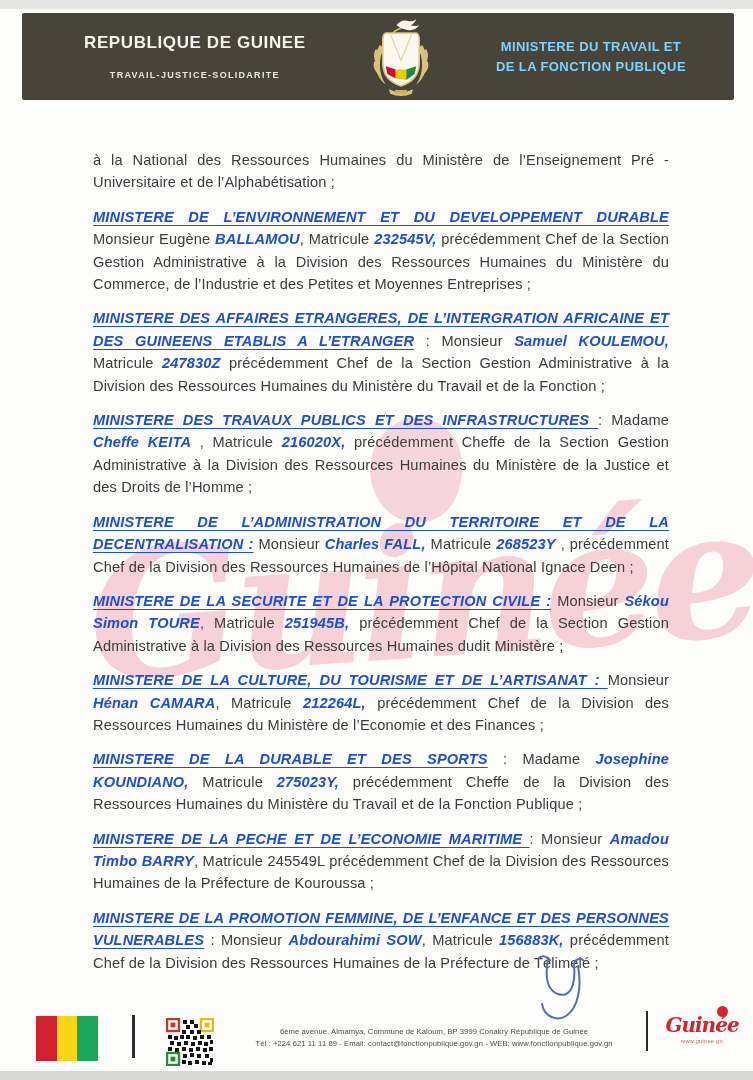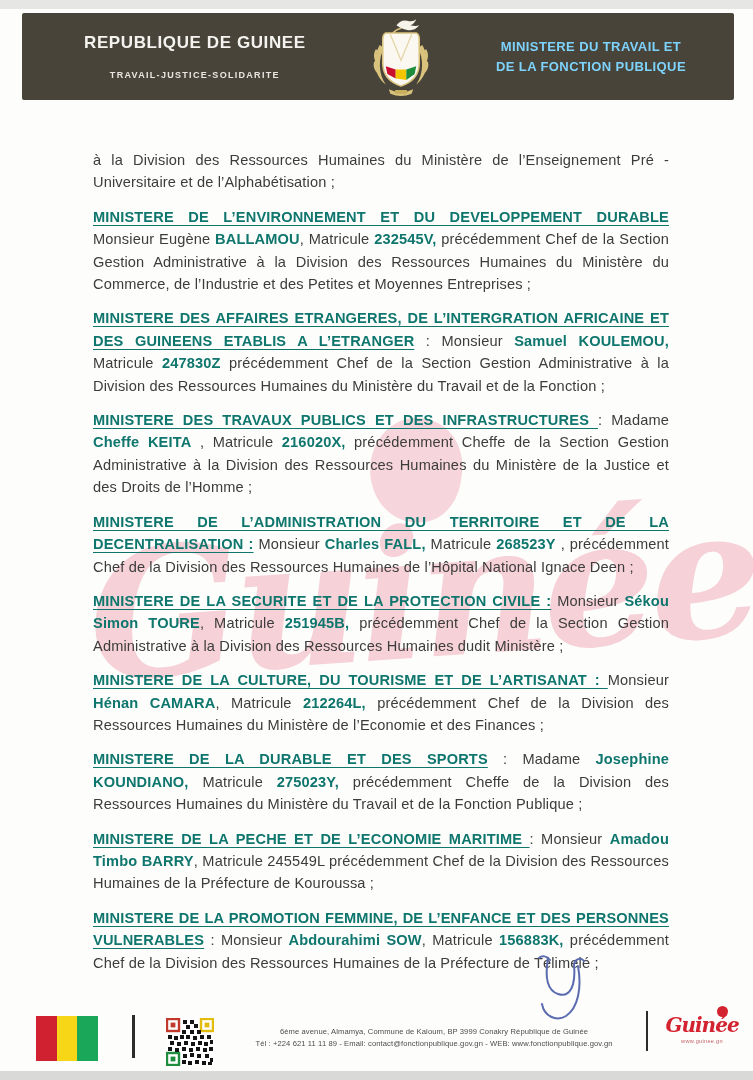--- a/index.html
+++ b/index.html
@@ -23,21 +23,21 @@
   .watermark .wm-text{position:absolute;left:0;top:60px;font-family:"DejaVu Serif",serif;
       font-style:italic;font-weight:bold;font-size:178px;color:rgba(231,125,146,.34);
       transform:rotate(-4deg);white-space:nowrap;letter-spacing:-6px;}
   .watermark .wm-blob{position:absolute;left:282px;top:-12px;width:92px;height:104px;border-radius:50% 50% 46% 54%;
       background:rgba(231,125,146,.30);transform:rotate(8deg);}
 
   
   .doc-body{position:absolute;left:93px;top:149px;width:576px;z-index:2;
       font-size:14.6px;line-height:22.4px;color:#3c3c3c;text-align:justify;letter-spacing:.15px;}
   .doc-body p{margin:0 0 12px 0;}
-  .doc-body .b{font-weight:bold;color:#0f766e;}
+  .doc-body .b{font-weight:bold;color:#1d4ed8;font-style:italic;}
   .doc-body .u{text-decoration:underline;text-underline-offset:3px;text-decoration-thickness:1.4px;}
 
   
   .signature{position:absolute;left:532px;top:952px;z-index:3;}
 
   
   .flag{position:absolute;left:36px;top:1016px;width:62px;height:45px;display:flex;z-index:2;}
   .flag div{flex:1;}
   .flag .red{background:#cf2130;} .flag .yellow{background:#f7d618;} .flag .green{background:#1ba75a;}
   .fdiv1{position:absolute;left:132px;top:1015px;width:3px;height:43px;background:#2c2c2c;}
@@ -89,21 +89,21 @@
       <div>DE LA FONCTION PUBLIQUE</div>
     </div>
   </div>
 
   <div class="watermark">
     <div class="wm-blob"></div>
     <div class="wm-text">Guinée</div>
   </div>
 
   <div class="doc-body">
-      <p><span>à la Division des Ressources Humaines du Ministère de l’Enseignement Pré - Universitaire et de l’Alphabétisation ;</span></p>
+      <p><span>à la National des Ressources Humaines du Ministère de l’Enseignement Pré - Universitaire et de l’Alphabétisation ;</span></p>
       <p><span class="b u">MINISTERE DE L’ENVIRONNEMENT ET DU DEVELOPPEMENT DURABLE</span><span> Monsieur Eugène </span><span class="b">BALLAMOU</span><span>, Matricule </span><span class="b">232545V,</span><span> précédemment Chef de la Section Gestion Administrative à la Division des Ressources Humaines du Ministère du Commerce, de l’Industrie et des Petites et Moyennes Entreprises ;</span></p>
       <p><span class="b u">MINISTERE DES AFFAIRES ETRANGERES, DE L’INTERGRATION AFRICAINE ET DES GUINEENS ETABLIS A L’ETRANGER</span><span> : Monsieur </span><span class="b">Samuel KOULEMOU,</span><span> Matricule </span><span class="b">247830Z</span><span> précédemment Chef de la Section Gestion Administrative à la Division des Ressources Humaines du Ministère du Travail et de la Fonction ;</span></p>
       <p><span class="b u">MINISTERE DES TRAVAUX PUBLICS ET  DES INFRASTRUCTURES </span><span>: Madame </span><span class="b">Cheffe KEITA</span><span> , Matricule </span><span class="b">216020X,</span><span> précédemment Cheffe  de la Section Gestion Administrative à la Division des Ressources Humaines du Ministère de la Justice et des Droits de l’Homme  ;</span></p>
       <p><span class="b u">MINISTERE DE L’ADMINISTRATION DU TERRITOIRE ET DE LA DECENTRALISATION :</span><span> Monsieur </span><span class="b">Charles FALL,</span><span> Matricule </span><span class="b">268523Y</span><span> , précédemment Chef de  la Division des Ressources Humaines de l’Hôpital National Ignace Deen  ;</span></p>
       <p><span class="b u">MINISTERE DE LA SECURITE ET DE LA PROTECTION CIVILE :</span><span> Monsieur </span><span class="b">Sékou Simon TOURE</span><span>, Matricule </span><span class="b">251945B,</span><span> précédemment Chef de la Section Gestion Administrative à la Division des Ressources Humaines dudit Ministère ;</span></p>
       <p><span class="b u">MINISTERE DE LA CULTURE, DU TOURISME ET DE L’ARTISANAT : </span><span>Monsieur </span><span class="b">Hénan CAMARA</span><span>, Matricule </span><span class="b">212264L,</span><span> précédemment Chef de la Division des Ressources Humaines du Ministère de l’Economie et des Finances ;</span></p>
       <p><span class="b u">MINISTERE DE LA DURABLE ET DES SPORTS</span><span> :  Madame </span><span class="b">Josephine KOUNDIANO,</span><span> Matricule  </span><span class="b">275023Y,</span><span> précédemment Cheffe de la Division des Ressources Humaines du Ministère du Travail et de la Fonction Publique ;</span></p>
       <p><span class="b u">MINISTERE DE LA PECHE ET DE L’ECONOMIE MARITIME </span><span>:  Monsieur </span><span class="b">Amadou Timbo BARRY</span><span>, Matricule 245549L précédemment Chef de la Division des Ressources Humaines de la Préfecture de Kouroussa ;</span></p>
       <p><span class="b u">MINISTERE DE LA PROMOTION FEMMINE, DE L’ENFANCE ET DES PERSONNES VULNERABLES</span><span> :  Monsieur </span><span class="b">Abdourahimi SOW</span><span>, Matricule </span><span class="b">156883K,</span><span> précédemment Chef de la Division des Ressources Humaines de la Préfecture de Télimelé  ;</span></p>
     </div>

